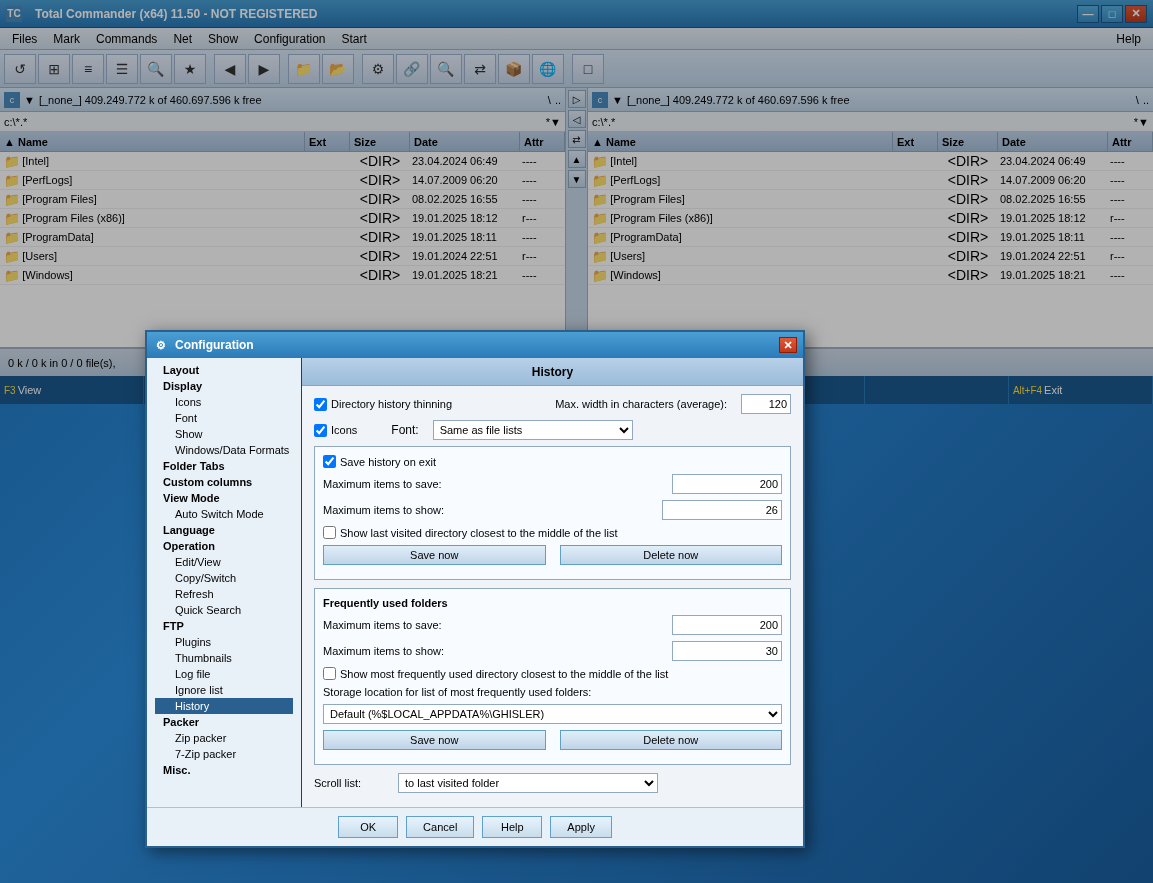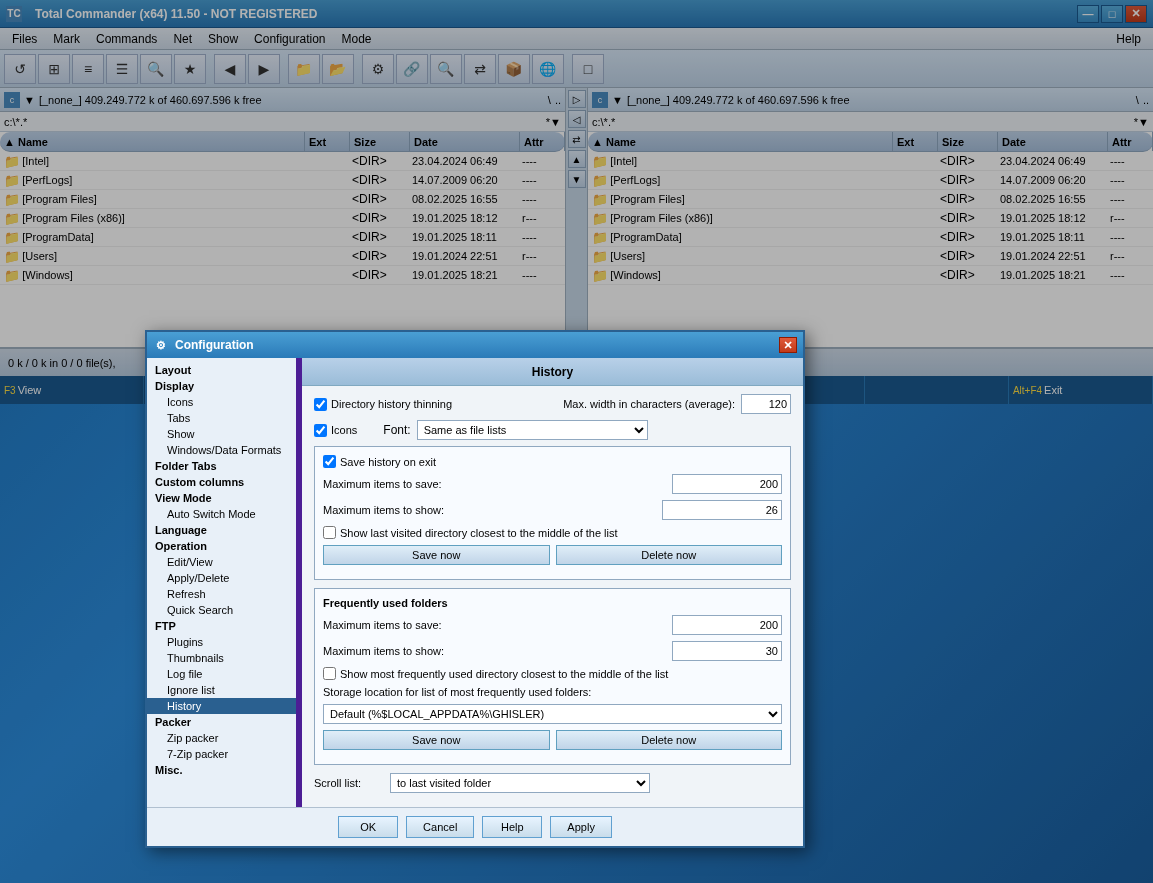--- a/index.html
+++ b/index.html
@@ -124,21 +124,20 @@
       padding: 0 4px;
       font-size: 11px;
       border-bottom: 1px solid #c0d0e0;
     }
     .panel-header {
       display: flex;
       background: linear-gradient(to bottom, #c0d4ea, #a8c0dc);
       height: 20px;
       align-items: center;
       border-bottom: 1px solid #90a8c0;
-      border-radius: 10px;
     }
     .panel-col {
       padding: 0 4px;
       font-size: 11px;
       font-weight: bold;
       color: #000;
       display: flex; align-items: center;
       height: 100%;
       border-right: 1px solid #90a8c0;
       cursor: pointer;
@@ -150,21 +149,21 @@
     .col-attr { width: 45px; }
     .panel-files { flex: 1; overflow: hidden; }
     .file-row {
       display: flex;
       align-items: center;
       height: 19px;
       border-bottom: 1px solid #f0f0f0;
     }
     .file-name { flex: 1; padding: 0 2px 0 4px; font-size: 11px; display: flex; align-items: center; gap: 2px; overflow: hidden; }
     .file-ext { width: 45px; padding: 0 2px; font-size: 11px; }
-    .file-size { width: 60px; padding: 0 2px; font-size: 12px; text-align: left; }
+    .file-size { width: 60px; padding: 0 2px; font-size: 14px; text-align: center; }
     .file-date { width: 110px; padding: 0 2px; font-size: 11px; }
     .file-attr { width: 45px; padding: 0 2px; font-size: 11px; }
     .folder-icon { color: #d4a000; font-size: 13px; }
 
     
     .nav-icons {
       width: 22px;
       display: flex;
       flex-direction: column;
       align-items: center;
@@ -261,23 +260,23 @@
       cursor: pointer;
       display: flex; align-items: center; justify-content: center;
     }
     .dialog-body {
       display: flex;
       flex: 1;
     }
     .dialog-nav {
       width: 155px;
       background: #e8f0f8;
-      border-right: 6px solid #4c1d95;
+      border-right: 1px solid #4c1d95;
       overflow-y: auto;
-      padding: 4px 0;
+      padding: 4px 8px;
     }
     .nav-item {
       padding: 2px 8px 2px 12px;
       font-size: 11px;
       cursor: pointer;
       color: #000;
       white-space: nowrap;
     }
     .nav-item.selected { background: #2a6090; color: white; }
     .nav-item.level1 { padding-left: 8px; font-weight: bold; }
@@ -297,21 +296,21 @@
       font-weight: bold;
       border-bottom: 1px solid #80a8c0;
     }
     .content-body { padding: 8px 12px; }
 
     
     .form-row {
       display: flex;
       align-items: center;
       margin-bottom: 6px;
-      gap: 6px;
+      gap: 14px;
     }
     .form-row label { font-size: 11px; }
     .checkbox-label {
       display: flex;
       align-items: center;
       gap: 4px;
       font-size: 11px;
       cursor: pointer;
     }
     input[type="checkbox"] { width: 13px; height: 13px; cursor: pointer; }
@@ -384,21 +383,21 @@
   </div>
 </div>
 
 <div class="menu-bar">
   <div class="menu-item">Files</div>
   <div class="menu-item">Mark</div>
   <div class="menu-item">Commands</div>
   <div class="menu-item">Net</div>
   <div class="menu-item">Show</div>
   <div class="menu-item">Configuration</div>
-  <div class="menu-item">Mode</div>
+  <div class="menu-item">Start</div>
   <div class="menu-item help">Help</div>
 </div>
 
 <div class="toolbar">
   <div class="toolbar-btn">↺</div>
   <div class="toolbar-btn">⊞</div>
   <div class="toolbar-btn">≡</div>
   <div class="toolbar-btn">☰</div>
   <div class="toolbar-btn">🔍</div>
   <div class="toolbar-btn">★</div>
@@ -618,31 +617,31 @@
     <span class="dialog-title-text">Configuration</span>
     <div class="dialog-close-btn">✕</div>
   </div>
 
   <div class="dialog-body">
 
     <div class="dialog-nav">
       <div class="nav-item level1">Layout</div>
       <div class="nav-item level1">Display</div>
       <div class="nav-item level2">Icons</div>
-      <div class="nav-item level2">Tabs</div>
+      <div class="nav-item level2">Font</div>
       <div class="nav-item level2">Show</div>
       <div class="nav-item level2">Windows/Data Formats</div>
       <div class="nav-item level1">Folder Tabs</div>
       <div class="nav-item level1">Custom columns</div>
       <div class="nav-item level1">View Mode</div>
       <div class="nav-item level2">Auto Switch Mode</div>
       <div class="nav-item level1">Language</div>
       <div class="nav-item level1">Operation</div>
       <div class="nav-item level2">Edit/View</div>
-      <div class="nav-item level2">Apply/Delete</div>
+      <div class="nav-item level2">Copy/Switch</div>
       <div class="nav-item level2">Refresh</div>
       <div class="nav-item level2">Quick Search</div>
       <div class="nav-item level1">FTP</div>
       <div class="nav-item level2">Plugins</div>
       <div class="nav-item level2">Thumbnails</div>
       <div class="nav-item level2">Log file</div>
       <div class="nav-item level2">Ignore list</div>
       <div class="nav-item level2 selected">History</div>
       <div class="nav-item level1">Packer</div>
       <div class="nav-item level2">Zip packer</div>
@@ -664,21 +663,21 @@
           <span style="margin-left:auto;font-size:11px;">Max. width in characters (average):</span>
           <input type="text" class="num-input" value="120" style="width: 50px;">
         </div>
 
         <div class="form-row">
           <label class="checkbox-label">
             <input type="checkbox" checked="" style="">
             <span>Icons</span>
           </label>
           <span style="margin-left:20px;font-size:12px;">Font:</span>
-          <select style="width:231px;">
+          <select style="width:200px;">
             <option>Same as file lists</option>
           </select>
         </div>
 
         <div class="section-box">
           <div class="form-row">
             <label class="checkbox-label">
               <input type="checkbox" checked="" style="">
               <span>Save history on exit</span>
             </label>

